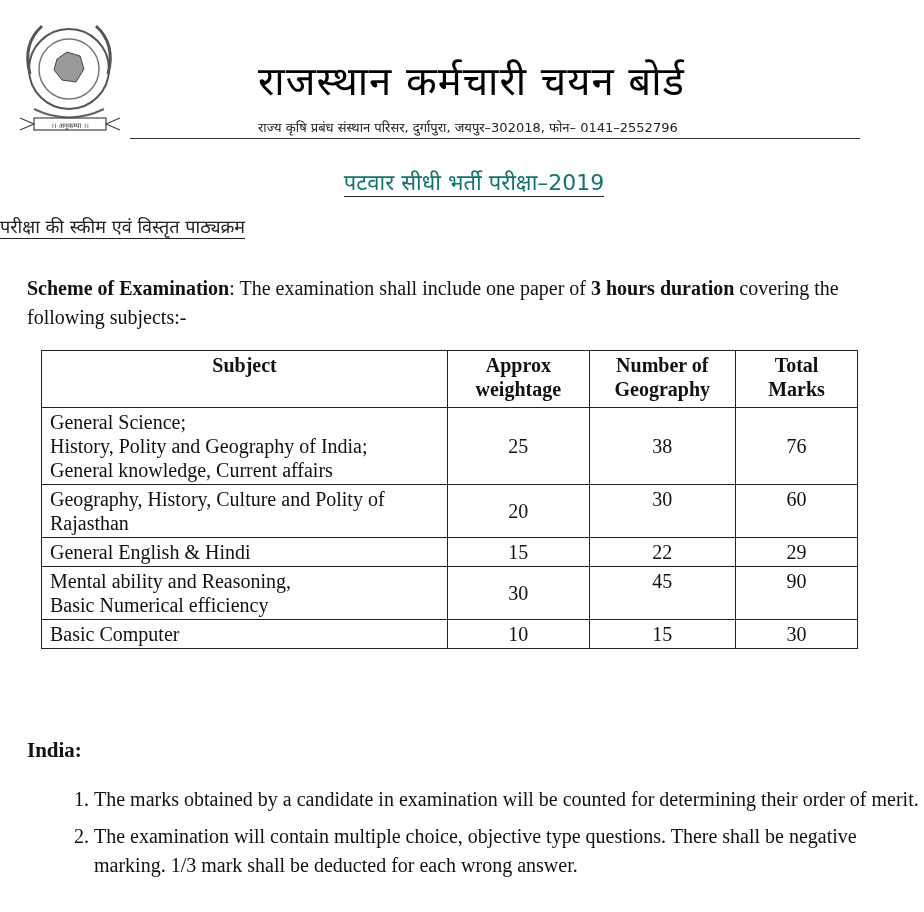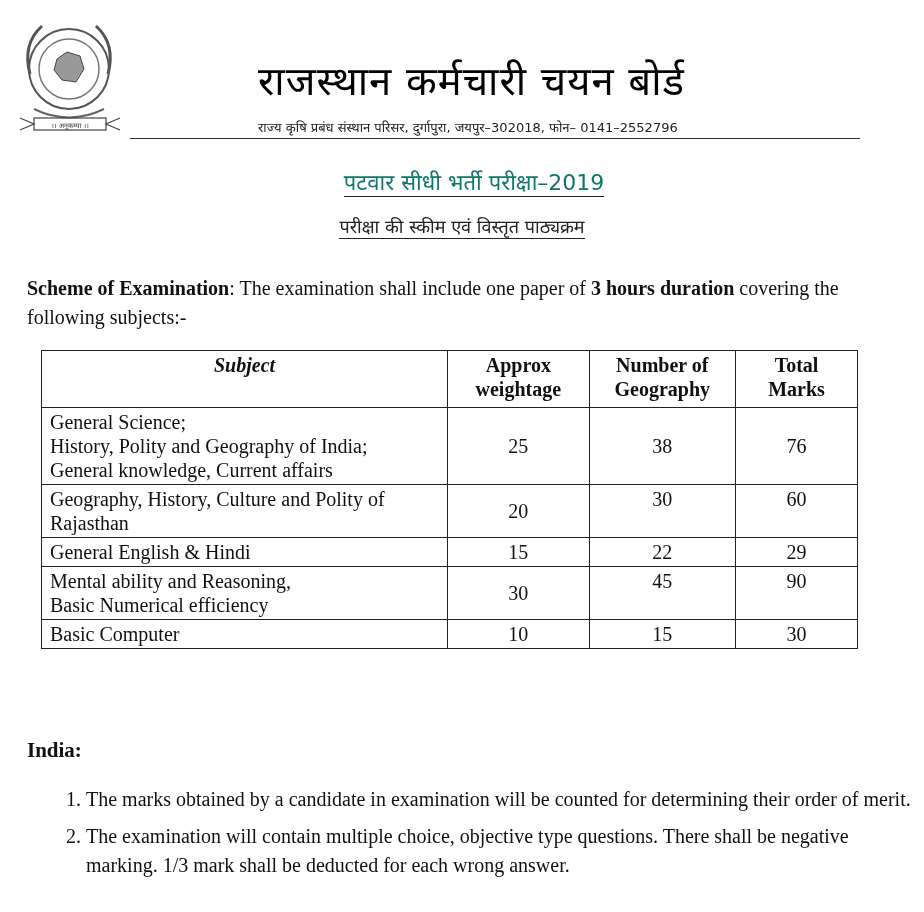--- a/index.html
+++ b/index.html
@@ -16,44 +16,44 @@
       position: absolute; left: 258px; top: 118px;
       font-family: "DejaVu Sans", sans-serif; font-size: 13px; color: #222;
     }
     .header-rule { position: absolute; left: 130px; top: 138px; width: 730px; height: 0; border-top: 1px solid #333; }
     .exam-title {
       position: absolute; left: 0; top: 166px; width: 924px; text-align: center;
       font-family: "DejaVu Sans", sans-serif; font-size: 22px; color: #0f766e; padding-left: 12px;
     }
     .exam-title span, .exam-subtitle span { border-bottom: 1.5px solid #222; padding-bottom: 1px; }
     .exam-subtitle {
-      position: absolute; left: 0; top: 214px; width: 924px; text-align: center;
+      position: absolute; left: 0; top: 214px; width: 924px; text-align: left;
       font-family: "DejaVu Sans", sans-serif; font-size: 18px; color: #222;
     }
     .scheme {
       position: absolute; left: 27px; top: 274px; width: 860px;
       font-size: 20px; line-height: 29px;
     }
     .scheme b { font-weight: bold; }
     table.scheme-table {
       position: absolute; left: 41px; top: 350px; width: 817px;
       border-collapse: collapse; font-size: 20px; line-height: 24px;
     }
     .scheme-table th, .scheme-table td { border: 1.2px solid #222; padding: 2px 8px; vertical-align: top; }
     .scheme-table th { font-weight: bold; text-align: center; vertical-align: top; height: 52px; }
     .scheme-table td.num { text-align: center; vertical-align: middle; }
     .scheme-table td.num.top { vertical-align: top; }
     .scheme-table tr.total td { font-weight: bold; text-align: center; }
-    .col-subj { width: 438px; font-style: italic; }
+    .col-subj { width: 438px; }
     .col-w { width: 131px; }
     .col-q { width: 135px; }
     .col-m { width: 113px; }
     .note-heading { position: absolute; left: 27px; top: 738px; font-size: 21px; font-weight: bold; }
     ol.notes {
-      position: absolute; left: 48px; top: 785px; width: 830px; margin: 0; padding-left: 38px;
+      position: absolute; left: 56px; top: 785px; width: 830px; margin: 0; padding-left: 38px;
       font-size: 20px; line-height: 29px;
     }
     ol.notes li { margin-bottom: 8px; }
   </style>
 </head>
 <body>
 
 <div class="logo">
   <svg width="115" height="125" viewBox="0 0 115 125">
     <circle cx="57" cy="55" r="40" fill="none" stroke="#555" stroke-width="2"></circle>

